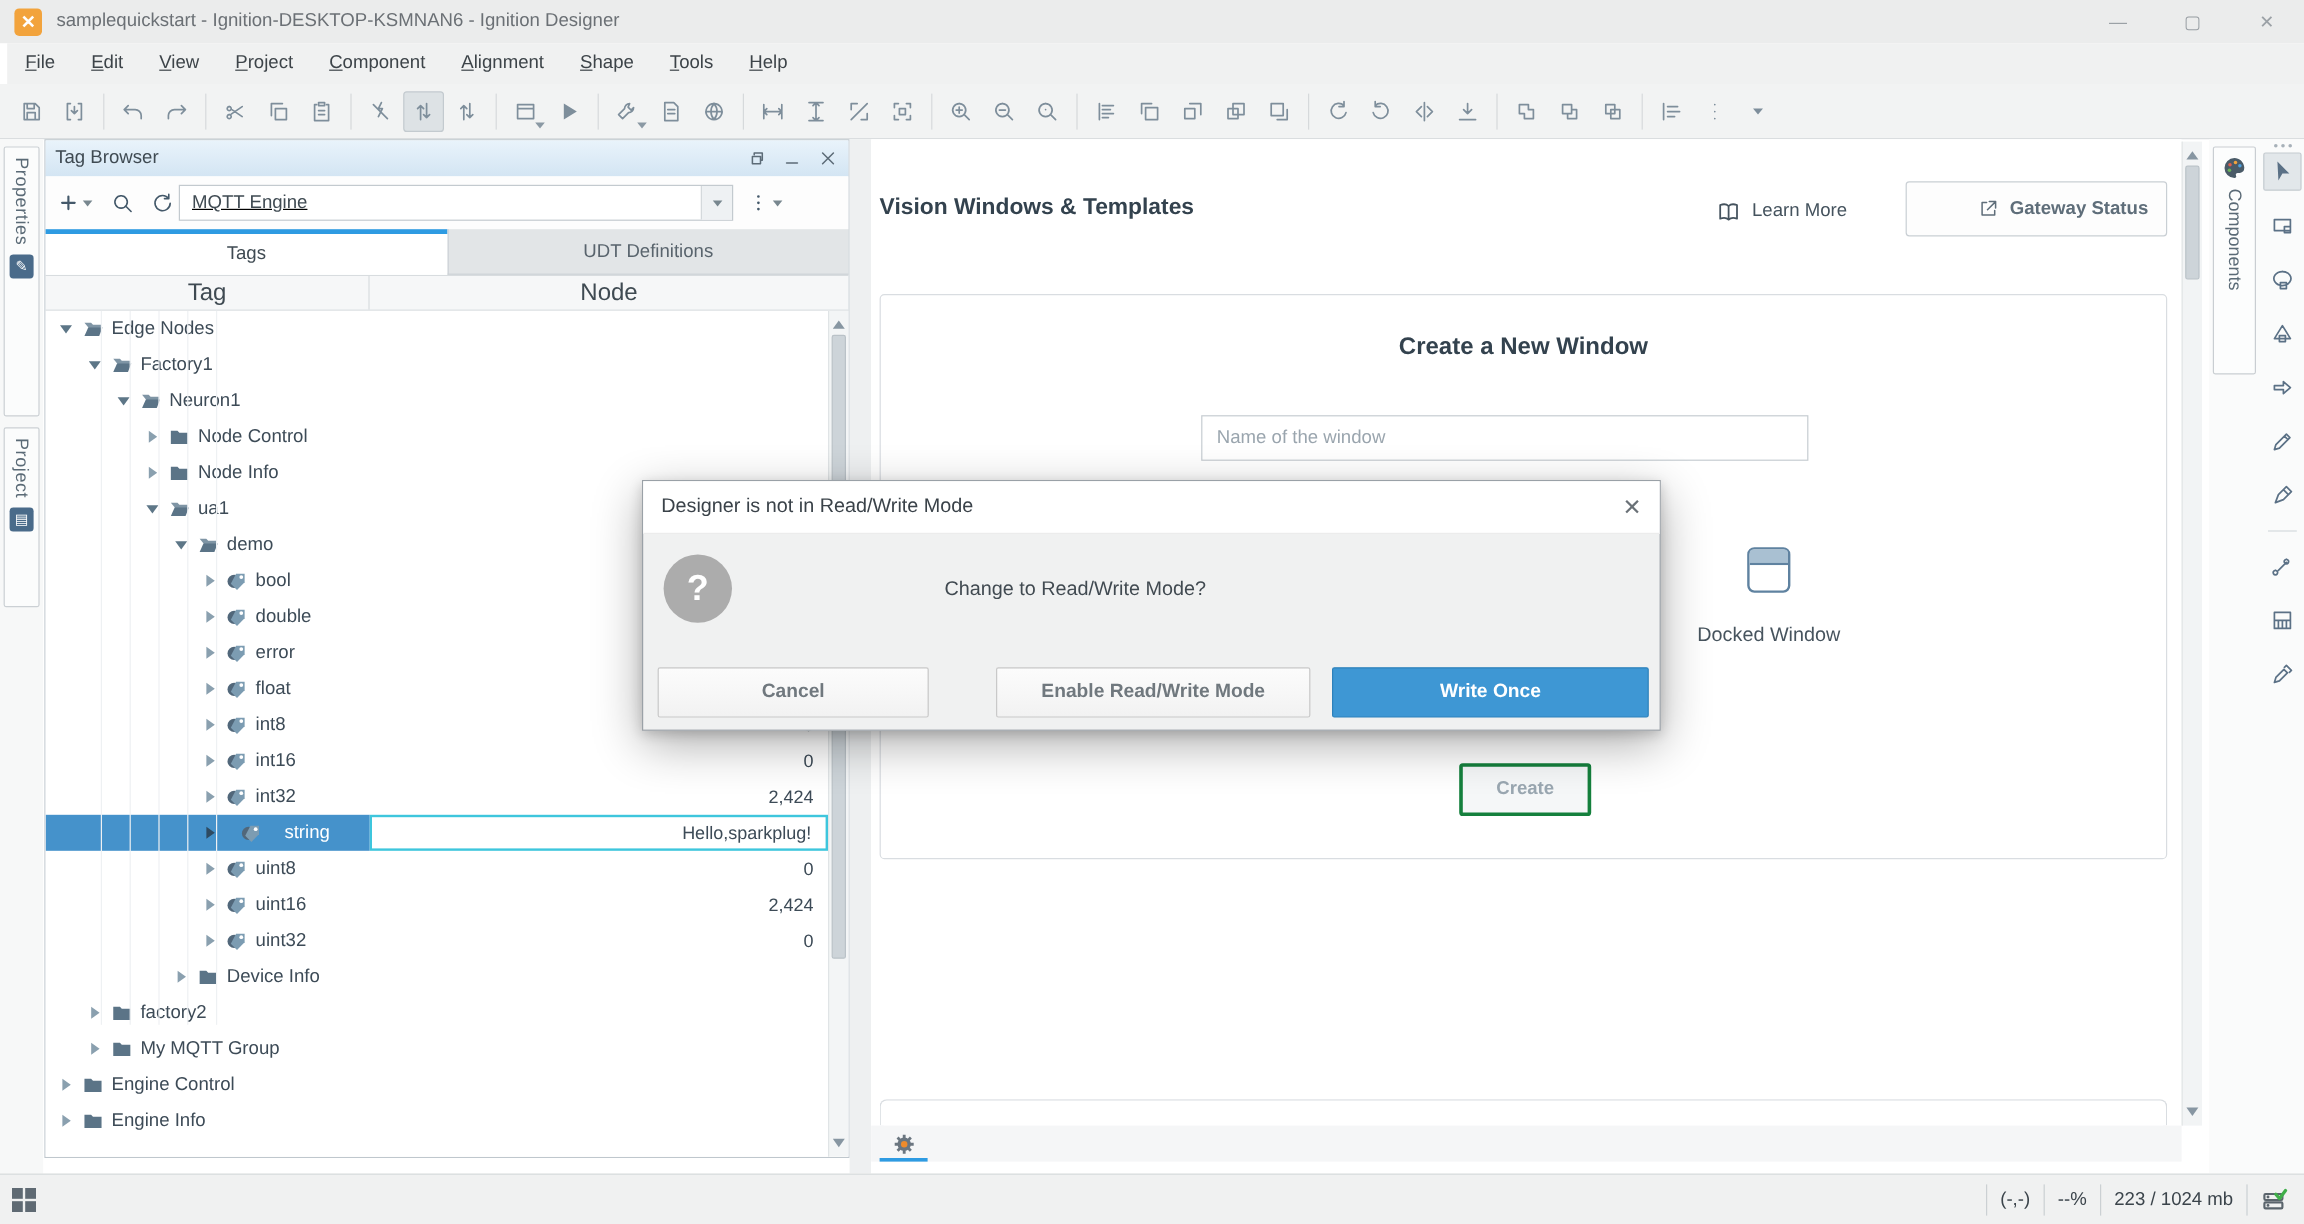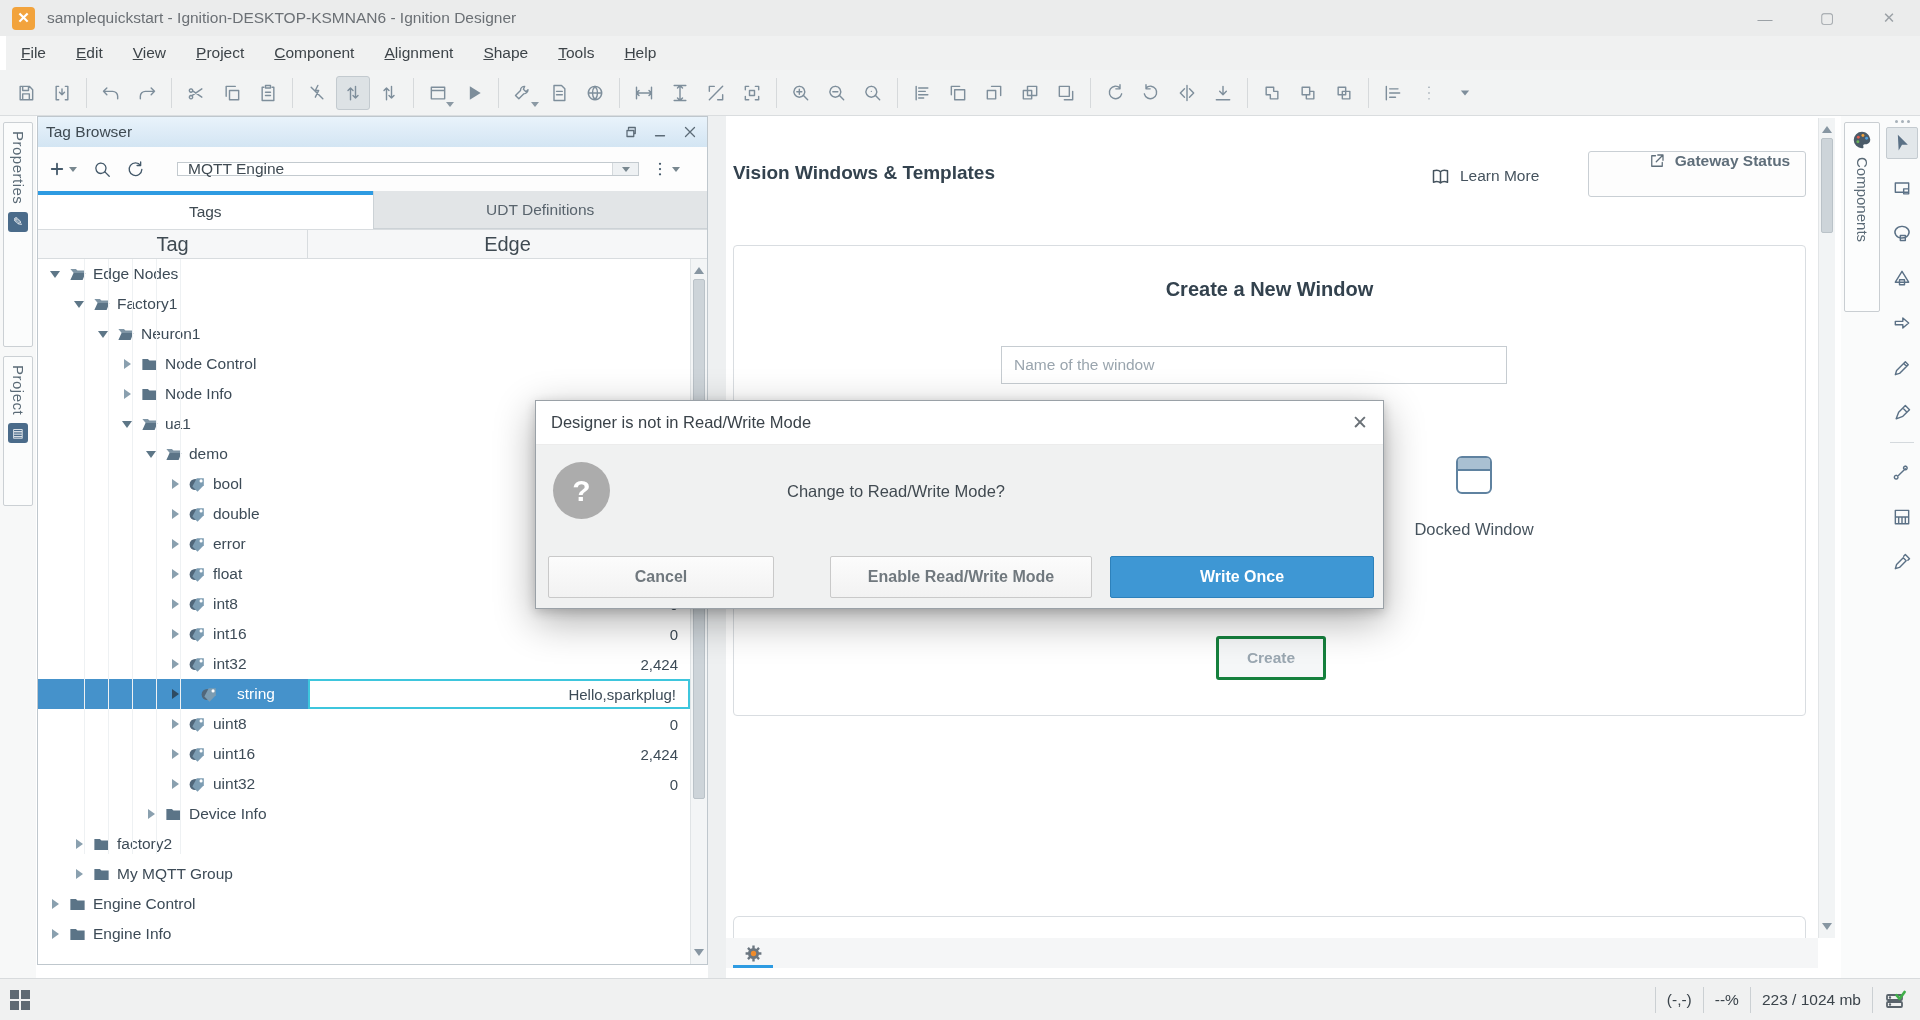--- a/index.html
+++ b/index.html
@@ -48,22 +48,22 @@
   #tagpanel { position:absolute; left:37px; top:116px; width:671px; height:849px;
     border:1px solid #bfc7cd; background:#fff; }
   #tp-header { height:30px; background:linear-gradient(#e9f3fb,#d3e5f3);
     display:flex; align-items:center; padding:0 8px; }
   #tp-title { font-size:15.5px; color:#3f4a52; }
   #tp-header .hbtns { margin-left:auto; display:flex; gap:12px; color:#5c6b77; align-items:center; }
   #tp-toolbar { height:44px; display:flex; align-items:center; padding:0 10px; background:#fdfdfd; }
   .tb-ico { color:#44596a; display:flex; align-items:center; }
   .mini-caret { width:0; height:0; border-left:4px solid transparent; border-right:4px solid transparent;
     border-top:5px solid #78878f; margin-left:3px; }
-  #tp-combo { margin-left:32px; width:462px; height:14px; border:1px solid #c3cacf; background:#fff;
-    display:flex; align-items:center; }
+  #tp-combo { margin-left:4px; width:462px; height:30px; border:1px solid #c3cacf; background:#fff;
+    display:flex; align-items:center;text-decoration:underline; }
   #tp-combo .cval { flex:1; padding-left:10px; font-size:15.5px; color:#3f4a52; }
   #tp-combo .cbtn { width:26px; height:100%; border-left:1px solid #d4d9dc; background:#eef1f3;
     display:flex; align-items:center; justify-content:center; }
   #tp-tabs { height:38px; display:flex; }
   .tp-tab { width:50%; display:flex; align-items:center; justify-content:center; font-size:15.5px;text-align:right; }
   .tp-tab.active { background:#fff; color:#3f4a52; border-top:4px solid var(--accent,#2e9be2); }
   .tp-tab.inactive { background:#e2e5e7; color:#59646d; border-bottom:1px solid #ccd2d6; border-left:1px solid #ccd2d6; }
   #tp-cols { height:30px; display:flex; background:#f6f7f8; border-top:1px solid #d8dcdf; border-bottom:1px solid #d8dcdf; }
   .tp-col { display:flex; align-items:center; justify-content:center; font-size:20px; color:#3f4a52; }
   .tp-col.c1 { width:270px; border-right:1px solid #d8dcdf; }
@@ -93,21 +93,21 @@
   .sb-thumb { position:absolute; left:2px; width:12px; border-radius:2px; background:#cdd4d9; border:1px solid #bac2c8; }
 
   
   #splitter { position:absolute; left:708px; top:116px; width:18px; height:862px; background:#eef0f1; }
   #mainarea { position:absolute; left:726px; top:116px; width:1092px; height:862px; background:#fff; }
   #m-title { position:absolute; left:7px; top:46px; font-size:19px; font-weight:bold; color:#33424e; }
   #learn-more { position:absolute; left:704px; top:42px; height:36px; display:flex; gap:9px;
     align-items:center; color:#45535e; font-size:15.5px; }
   #gateway-btn { position:absolute; left:862px; top:35px; width:218px; height:46px;
     border:1px solid #c9cfd4; border-radius:3px; background:#fdfdfd; display:flex; gap:9px;
-    justify-content:center; color:#5f6e7a; font-size:15.5px; font-weight:bold;padding-left:44px; }
+    align-items:center; justify-content:center; color:#5f6e7a; font-size:15.5px; font-weight:bold;padding-left:44px; }
   #card { position:absolute; left:7px; top:129px; width:1073px; height:471px;
     border:1px solid #d9dde1; border-radius:4px; background:#fff; }
   #card-heading { position:absolute; left:0; top:32px; width:100%; text-align:center;
     font-size:20px; font-weight:bold; color:#33424e; }
   #win-name-input { position:absolute; left:267px; top:100px; width:506px; height:38px;
     border:1px solid #c6ccd1; padding:0 12px; font-size:15.5px; color:#3d4b57;
     font-family:"Liberation Sans", sans-serif; }
   #win-name-input::placeholder { color:#9aa5ae; }
   #docked-icon { position:absolute; left:722px; top:210px; width:36px; height:38px;
     border:2px solid #5f82a0; border-radius:6px; background:#fff; }
@@ -474,21 +474,21 @@
         </svg>
       </span>
     <span class="mini-caret"></span>
   </div>
   <div id="tp-tabs">
     <div class="tp-tab active">Tags</div>
     <div class="tp-tab inactive">UDT Definitions</div>
   </div>
   <div id="tp-cols">
     <div class="tp-col c1">Tag</div>
-    <div class="tp-col c2">Edge</div>
+    <div class="tp-col c2">Node</div>
   </div>
   <div id="tp-tree">
     <div class="trow">
         <div class="tcell">
           <span class="exp open" style="margin-left: 12px;"></span>
           <span class="nodeicon">
             <svg width="19" height="19" viewBox="0 0 24 24" style="display:block">
               <path d="M3 5h7l2 2h9v4H8z" fill="#7f95a5"></path>
               <path d="M7 10h15l-3.5 9H3z" fill="#5b7487"></path>
             </svg>

